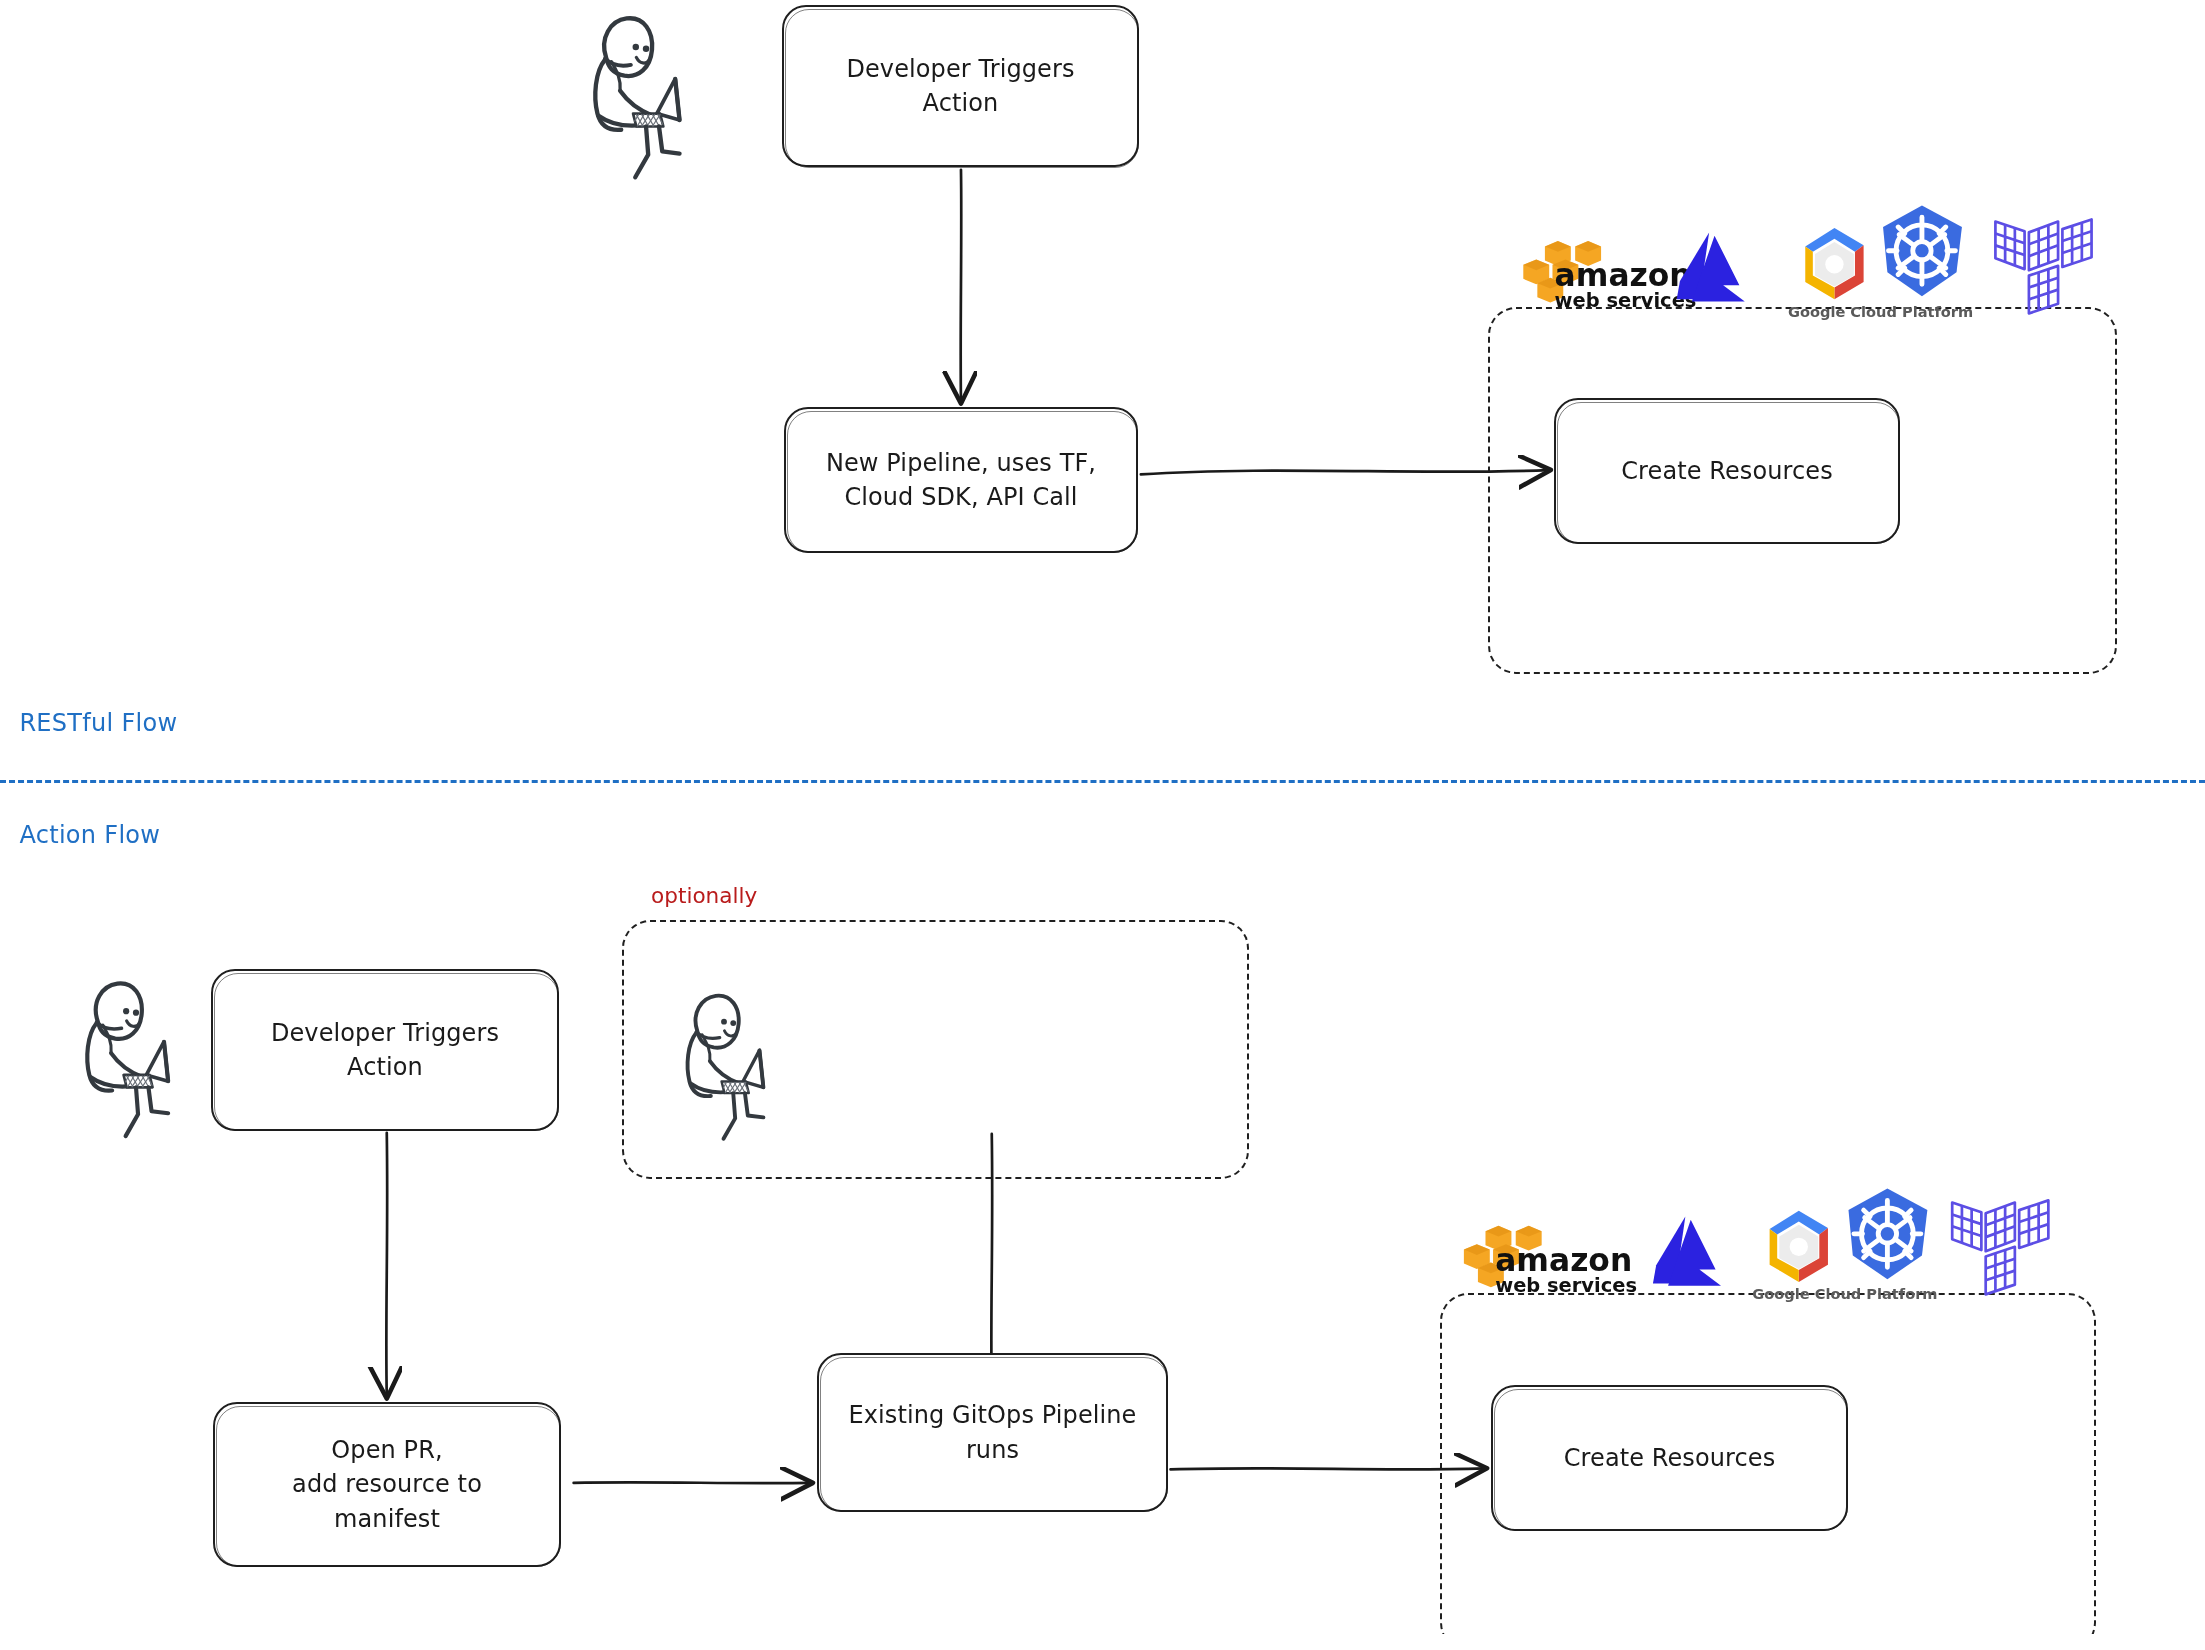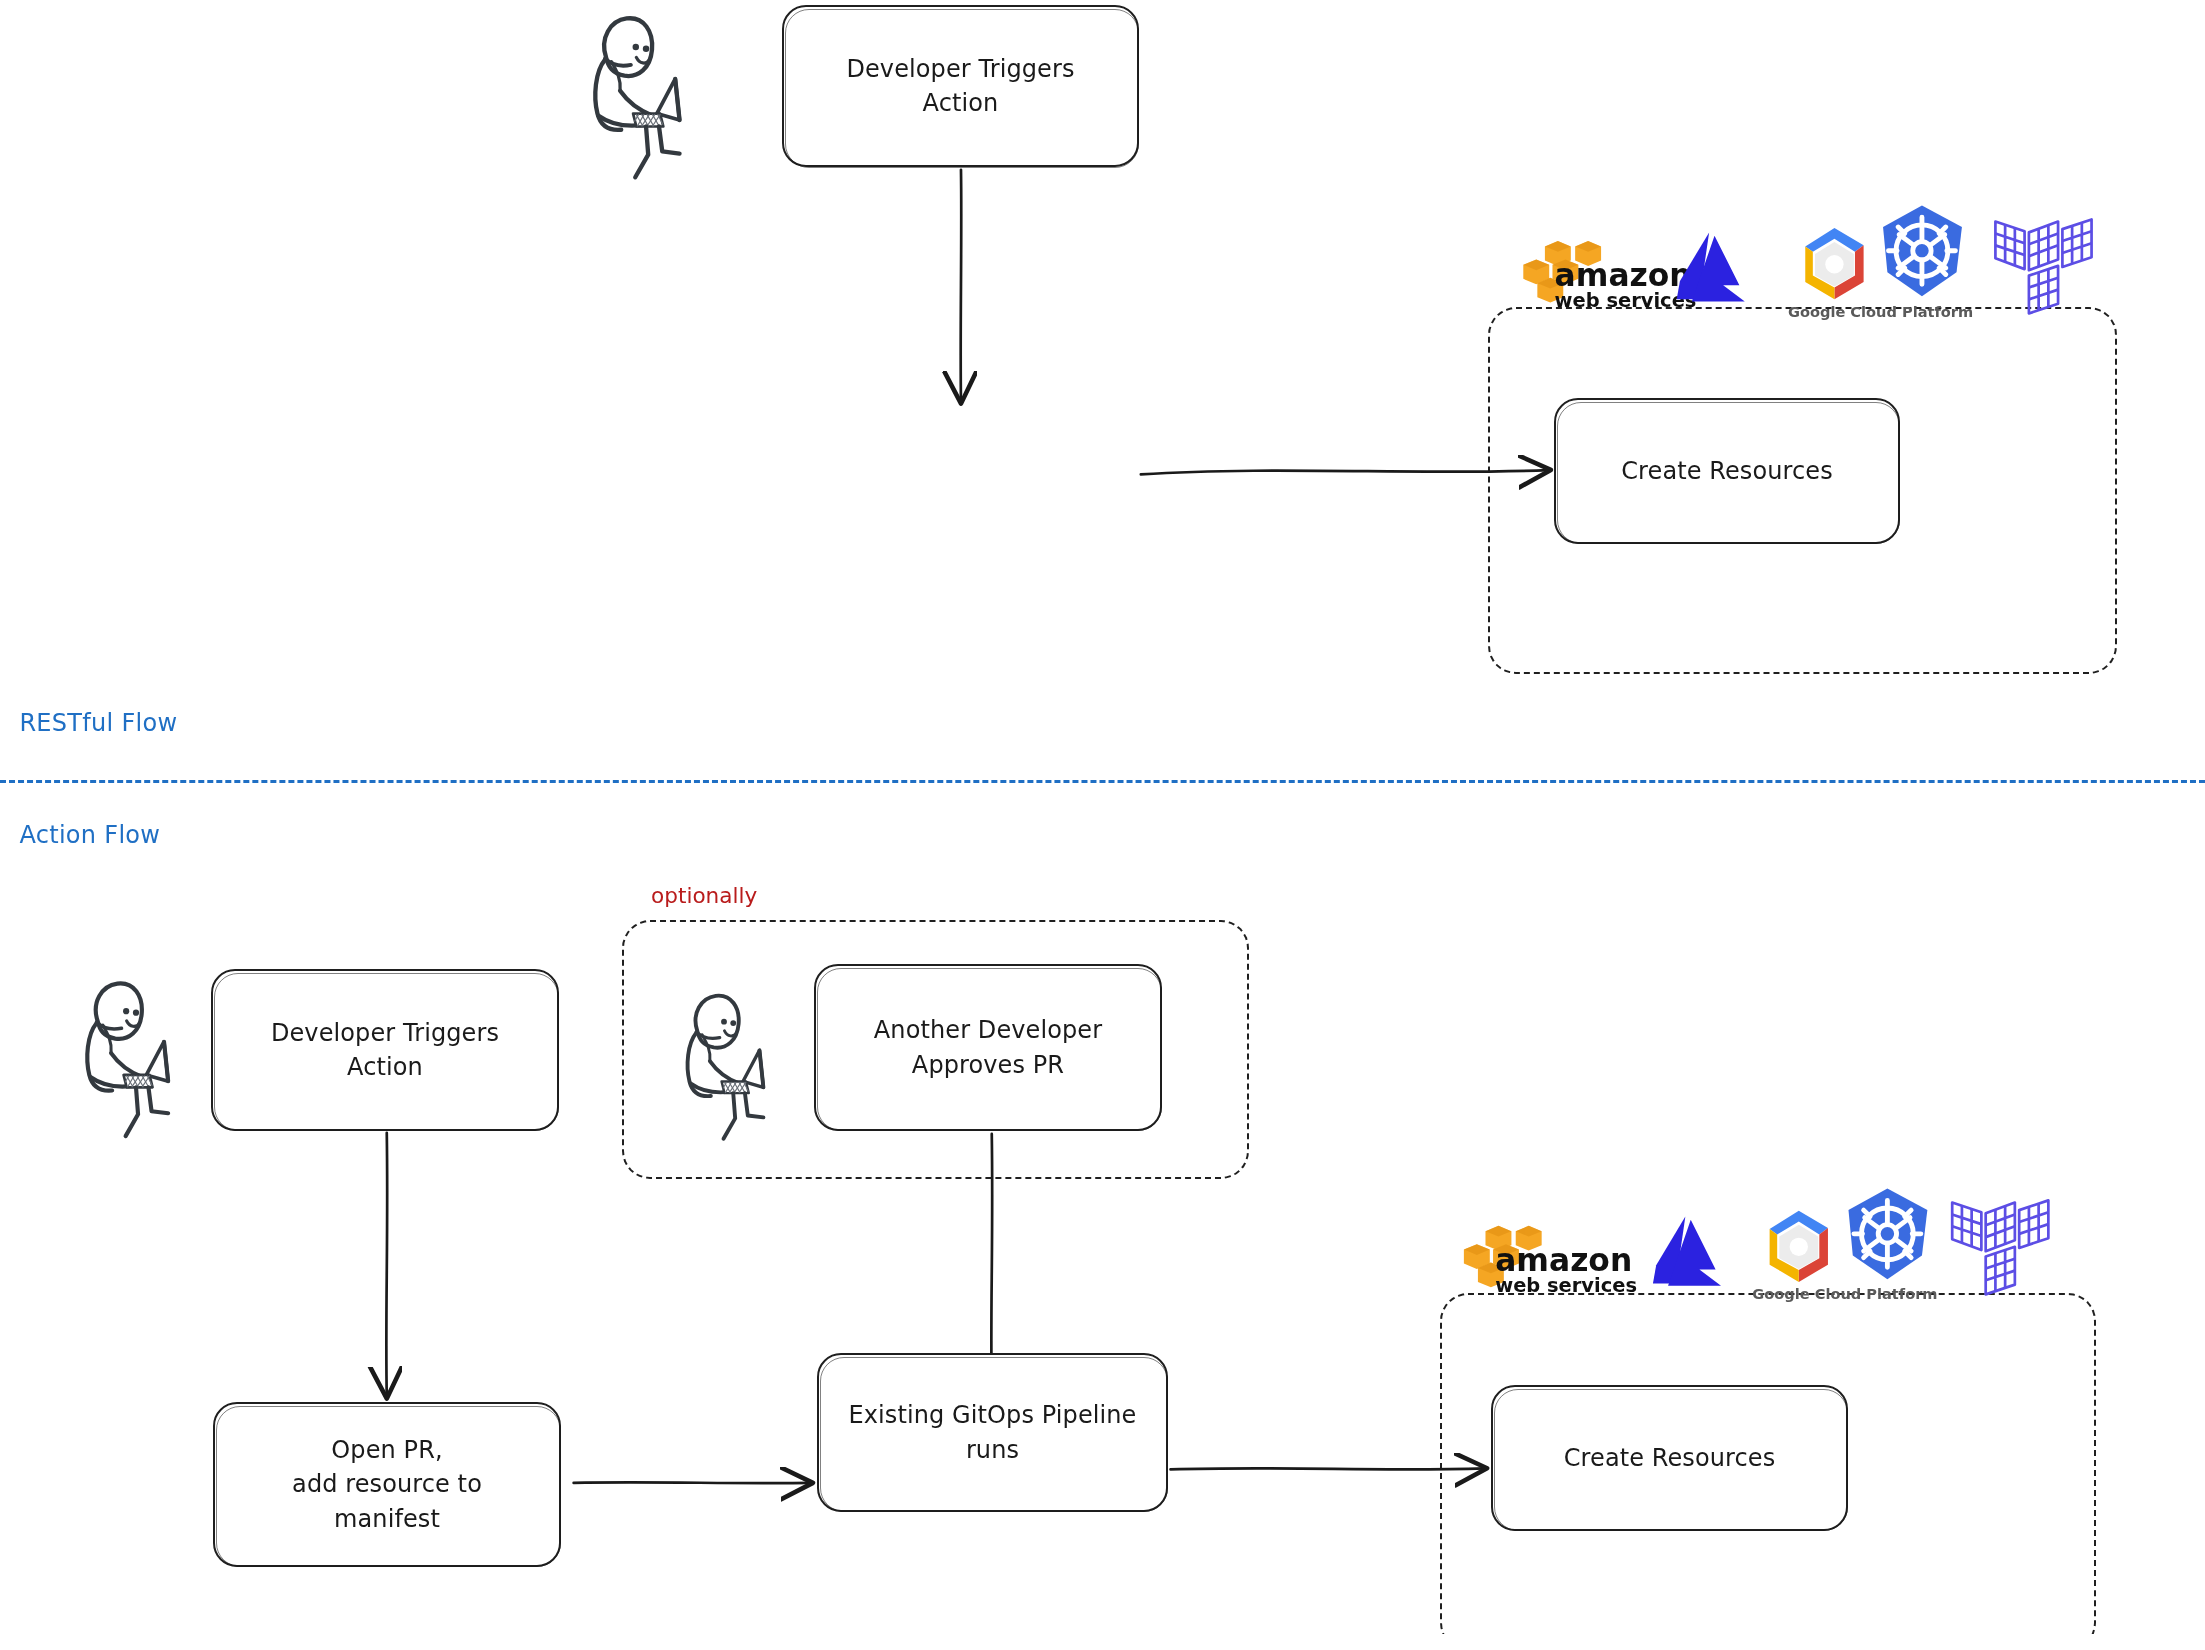--- a/index.html
+++ b/index.html
@@ -101,20 +101,24 @@
 
 <div id="canvas">
 
   <div class="dashed-group" style="left:1488px; top:307px; width:629px; height:367px;"></div>
 
   <div class="node" style="left:782px; top:5.4px; width:357px; height:162px;">
     <span class="label">Developer Triggers
 Action</span>
   </div>
 
+  <div class="node" style="left:784px; top:407px; width:354px; height:146px;">
+    <span class="label">New Pipeline, uses TF,
+Cloud SDK, API Call</span>
+  </div>
 
   <div class="node" style="left:1554px; top:398px; width:346px; height:146px;">
     <span class="label">Create Resources</span>
   </div>
 
   <div class="section-title" style="left:19.4px; top:709px;">RESTful Flow</div>
 
   <div class="divider" style="left:0px; top:780px; width:2205px;"></div>
 
   <div class="section-title" style="left:19.4px; top:821px;">Action Flow</div>
@@ -123,24 +127,20 @@
 
   <div class="dashed-group" style="left:622px; top:920px; width:627px; height:259px;"></div>
 
   <div class="dashed-group" style="left:1440px; top:1293px; width:656px; height:358px;"></div>
 
   <div class="node" style="left:211px; top:969px; width:348px; height:162px;">
     <span class="label">Developer Triggers
 Action</span>
   </div>
 
-  <div class="node" style="left:814px; top:964px; width:348px; height:167px;">
-    <span class="label">Another Developer
-Approves PR</span>
-  </div>
 
   <div class="node" style="left:213px; top:1402px; width:348px; height:165px;">
     <span class="label">Open PR,
 add resource to
 manifest</span>
   </div>
 
   <div class="node" style="left:817px; top:1353px; width:351px; height:159px;">
     <span class="label">Existing GitOps Pipeline
 runs</span>

